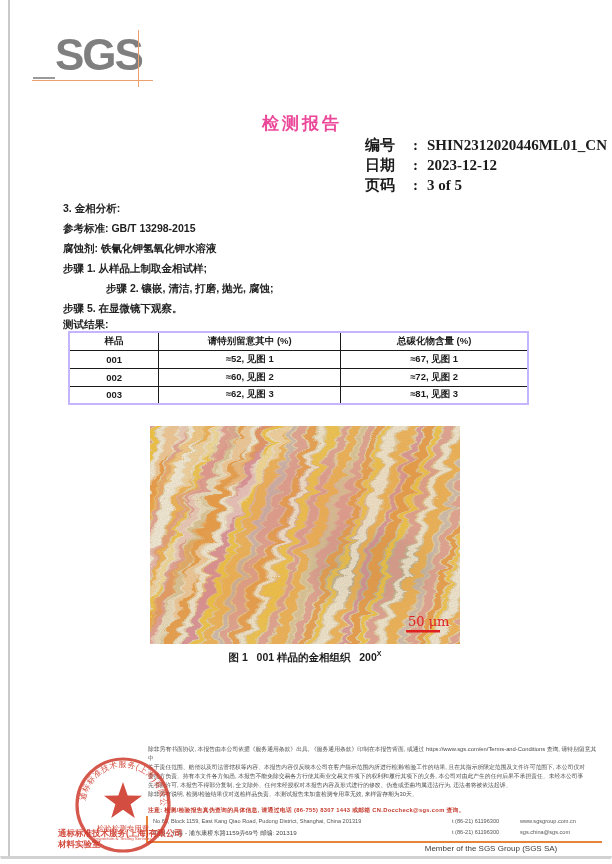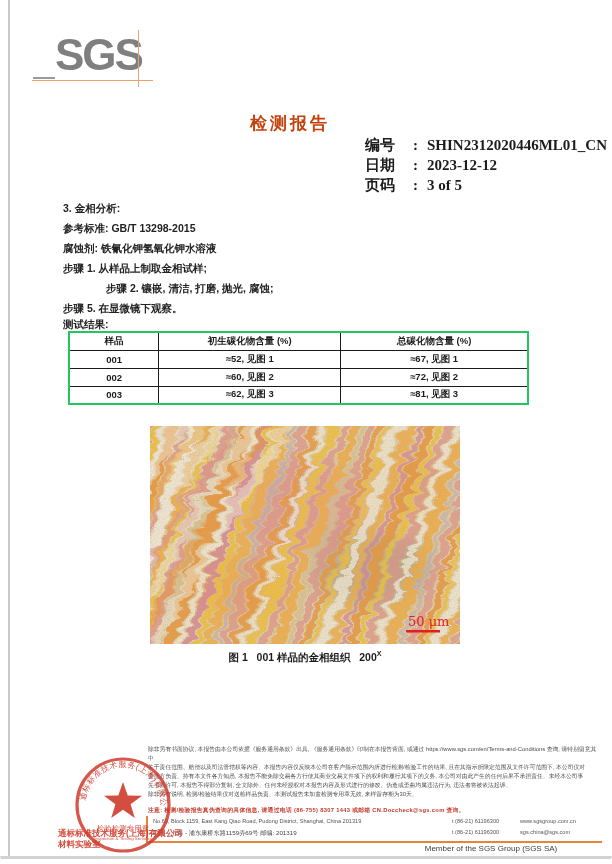--- a/index.html
+++ b/index.html
@@ -10,33 +10,33 @@
   
   .edge-left  { position:absolute; left:8px; top:0; width:2px; height:858px; background:#c9c9c9; }
   .edge-bottom{ position:absolute; left:0; top:856px; width:612px; height:3px; background:#d2d2d2; }
 
   
   .logo-text { position:absolute; left:55px; top:30px; font-size:44px; font-weight:bold; color:#7f7f7f; letter-spacing:-2px; font-family:"Liberation Sans","DejaVu Sans",sans-serif; }
   .logo-vline { position:absolute; left:138px; top:30px; width:1px; height:57px; background:#eda06b; }
   .logo-hline { position:absolute; left:32px; top:80px; width:121px; height:1px; background:#eda06b; }
   .logo-grey  { position:absolute; left:33px; top:77px; width:22px; height:2px; background:#9a9a9a; }
 
-  .doc-title { position:absolute; left:250px; top:112px; font-size:17px; font-weight:bold; color:#c2410c; letter-spacing:3px; }
+  .doc-title { position:absolute; left:262px; top:112px; font-size:17px; font-weight:bold; color:#ec4899; letter-spacing:3px; }
 
   .hdr-row { position:absolute; left:365px; width:250px; height:16px; font-size:15px; font-weight:bold; color:#1c1c1c;font-family:Liberation Serif, serif; }
   .hdr-row .lab { display:inline-block; width:48px; }
   .hdr-row .sep { display:inline-block; width:14px; }
   .hdr-r1 { top:136px; } .hdr-r2 { top:156px; } .hdr-r3 { top:176px; }
 
   .body-line { position:absolute; left:63px; font-size:10.5px; font-weight:bold; color:#222; white-space:pre; }
 
   
   .tbl { position:absolute; left:68px; top:331px; width:461px; border-collapse:collapse; }
   .tbl td { border:1px solid #1a1a1a; height:18px; text-align:center; font-size:9.5px; font-weight:bold; color:#1c1c1c; padding:0 2px; }
-  .tbl { border:2px solid #22c55e;padding-left:36px; }
+  .tbl { border:2px solid #c4b5fd;padding-left:36px; }
   .tbl td.c0 { width:90px; } .tbl td.c1 { width:183px; } .tbl td.c2 { width:188px; }
 
   .micro { position:absolute; left:150px; top:426px; width:310px; height:218px; }
   .caption { position:absolute; left:150px; top:650px; width:310px; text-align:center; font-size:10.5px; font-weight:bold; color:#1c1c1c; white-space:pre; }
   .caption sup { font-size:7px; }
 
   
   .disclaimer { position:absolute; left:148px; top:745px; width:454px; font-size:5.8px; line-height:9px; color:#4a4a4a; }
   .notice { position:absolute; left:148px; top:806px; width:454px; font-size:5.8px; font-weight:bold; color:#c4392b; letter-spacing:0.3px; }
   .addr-vline { position:absolute; left:146px; top:816px; width:2px; height:26px; background:#e8833a; }
@@ -82,21 +82,21 @@
   <div class="body-line" style="top:242px;">腐蚀剂: 铁氰化钾氢氧化钾水溶液</div>
   <div class="body-line" style="top:262px;">步骤 1. 从样品上制取金相试样;</div>
   <div class="body-line" style="top:282px;margin-left:43px;">步骤 2. 镶嵌, 清洁, 打磨, 抛光, 腐蚀;</div>
   <div class="body-line" style="top:302px;">步骤 5. 在显微镜下观察。</div>
   <div class="body-line" style="top:318px;text-align:center;">测试结果:</div>
 
   <table class="tbl">
     <tbody>
         <tr>
       <td class="c0">样品</td>
-      <td class="c1">初生碳化物含量 (%)</td>
+      <td class="c1">请特别留意其中 (%)</td>
       <td class="c2">总碳化物含量 (%)</td>
     </tr>
     <tr>
       <td>001</td>
       <td>≈52, 见图 1</td>
       <td>≈67, 见图 1</td>
     </tr>
     <tr>
       <td>002</td>
       <td>≈60, 见图 2</td>

